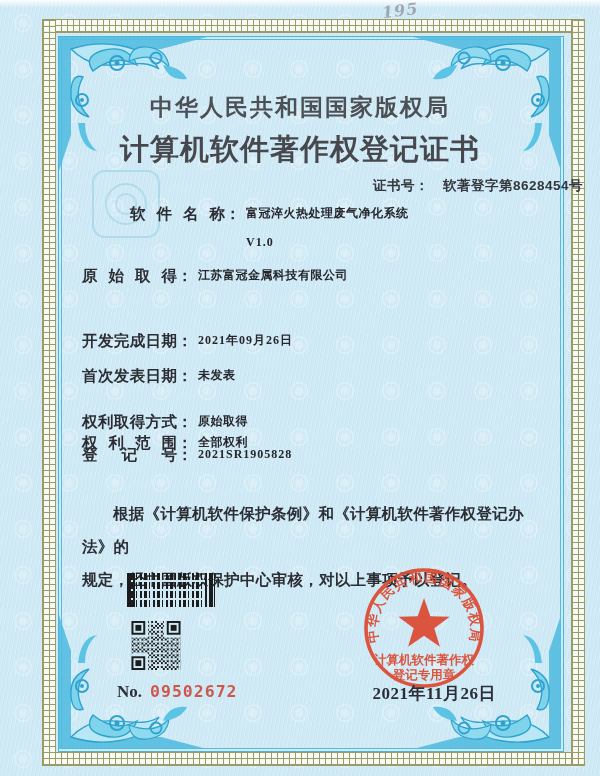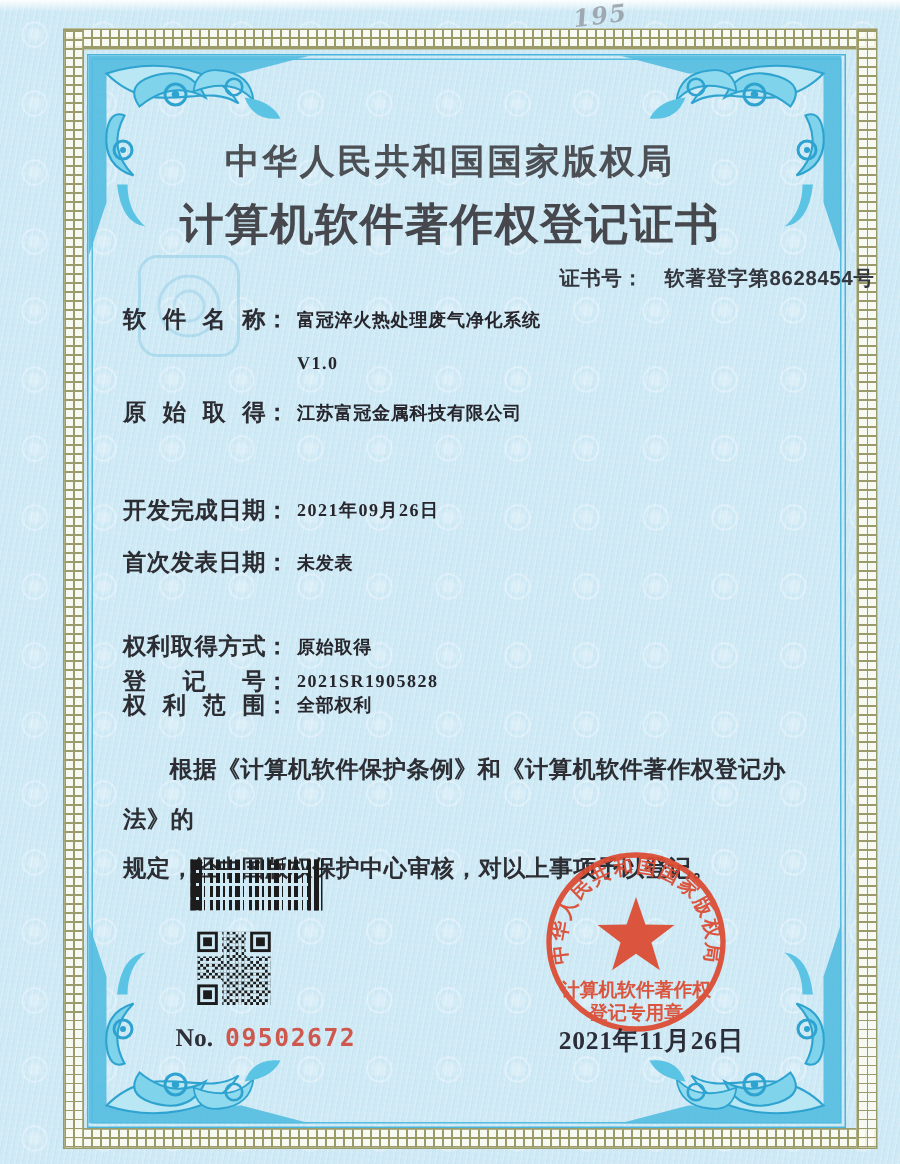--- a/index.html
+++ b/index.html
@@ -50,21 +50,21 @@
   .certno{position:absolute;left:373px;top:177px;font-size:13.5px;font-weight:700;color:#35373e;letter-spacing:.5px;}
   .certno .gap{display:inline-block;width:14px;}
   
   .row{position:absolute;left:82px;display:flex;align-items:flex-start;}
   .lbl{width:95px;font-weight:700;font-size:15.5px;color:#2c2d33;
     text-align:justify;text-align-last:justify;line-height:19px;}
   .colon{font-weight:700;font-size:15.5px;color:#2c2d33;width:16px;line-height:19px;}
   .val{margin-left:5px;font-weight:700;font-size:12px;color:#26262c;letter-spacing:.5px;line-height:19px;}
   .val.serifval{font-family:"Liberation Serif",serif;letter-spacing:1px;}
   .val .v2{display:block;margin-top:10px;font-family:"Liberation Serif",serif;letter-spacing:1px;}
-  .r0{top:204px;}.r1{top:266px;}.r2{top:331px;}.r3{top:366px;}.r4{top:422px;}.r5{top:433px;margin-top:28px;}.r6{top:445px;}
+  .r0{top:204px;margin-left:48px;}.r1{top:266px;}.r2{top:331px;}.r3{top:366px;}.r4{top:412px;}.r5{top:433px;}.r6{top:445px;}
   
   .statement{position:absolute;left:82px;top:497px;width:460px;
     font-weight:600;font-size:15.5px;color:#2c2e34;letter-spacing:.3px;line-height:33px;}
   .statement .l1{display:block;text-indent:2em;}
   .statement .l2{display:block;}
   
   .barcode{position:absolute;left:127px;top:573px;width:88px;height:34px;
     background-image:
       repeating-linear-gradient(0deg,transparent 0 7px,#cfe9f5 7px 9px),
       repeating-linear-gradient(90deg,#1c1c1c 0 2px,transparent 2px 4px,#1c1c1c 4px 7px,transparent 7px 9px,#1c1c1c 9px 10px,transparent 10px 13px);}

